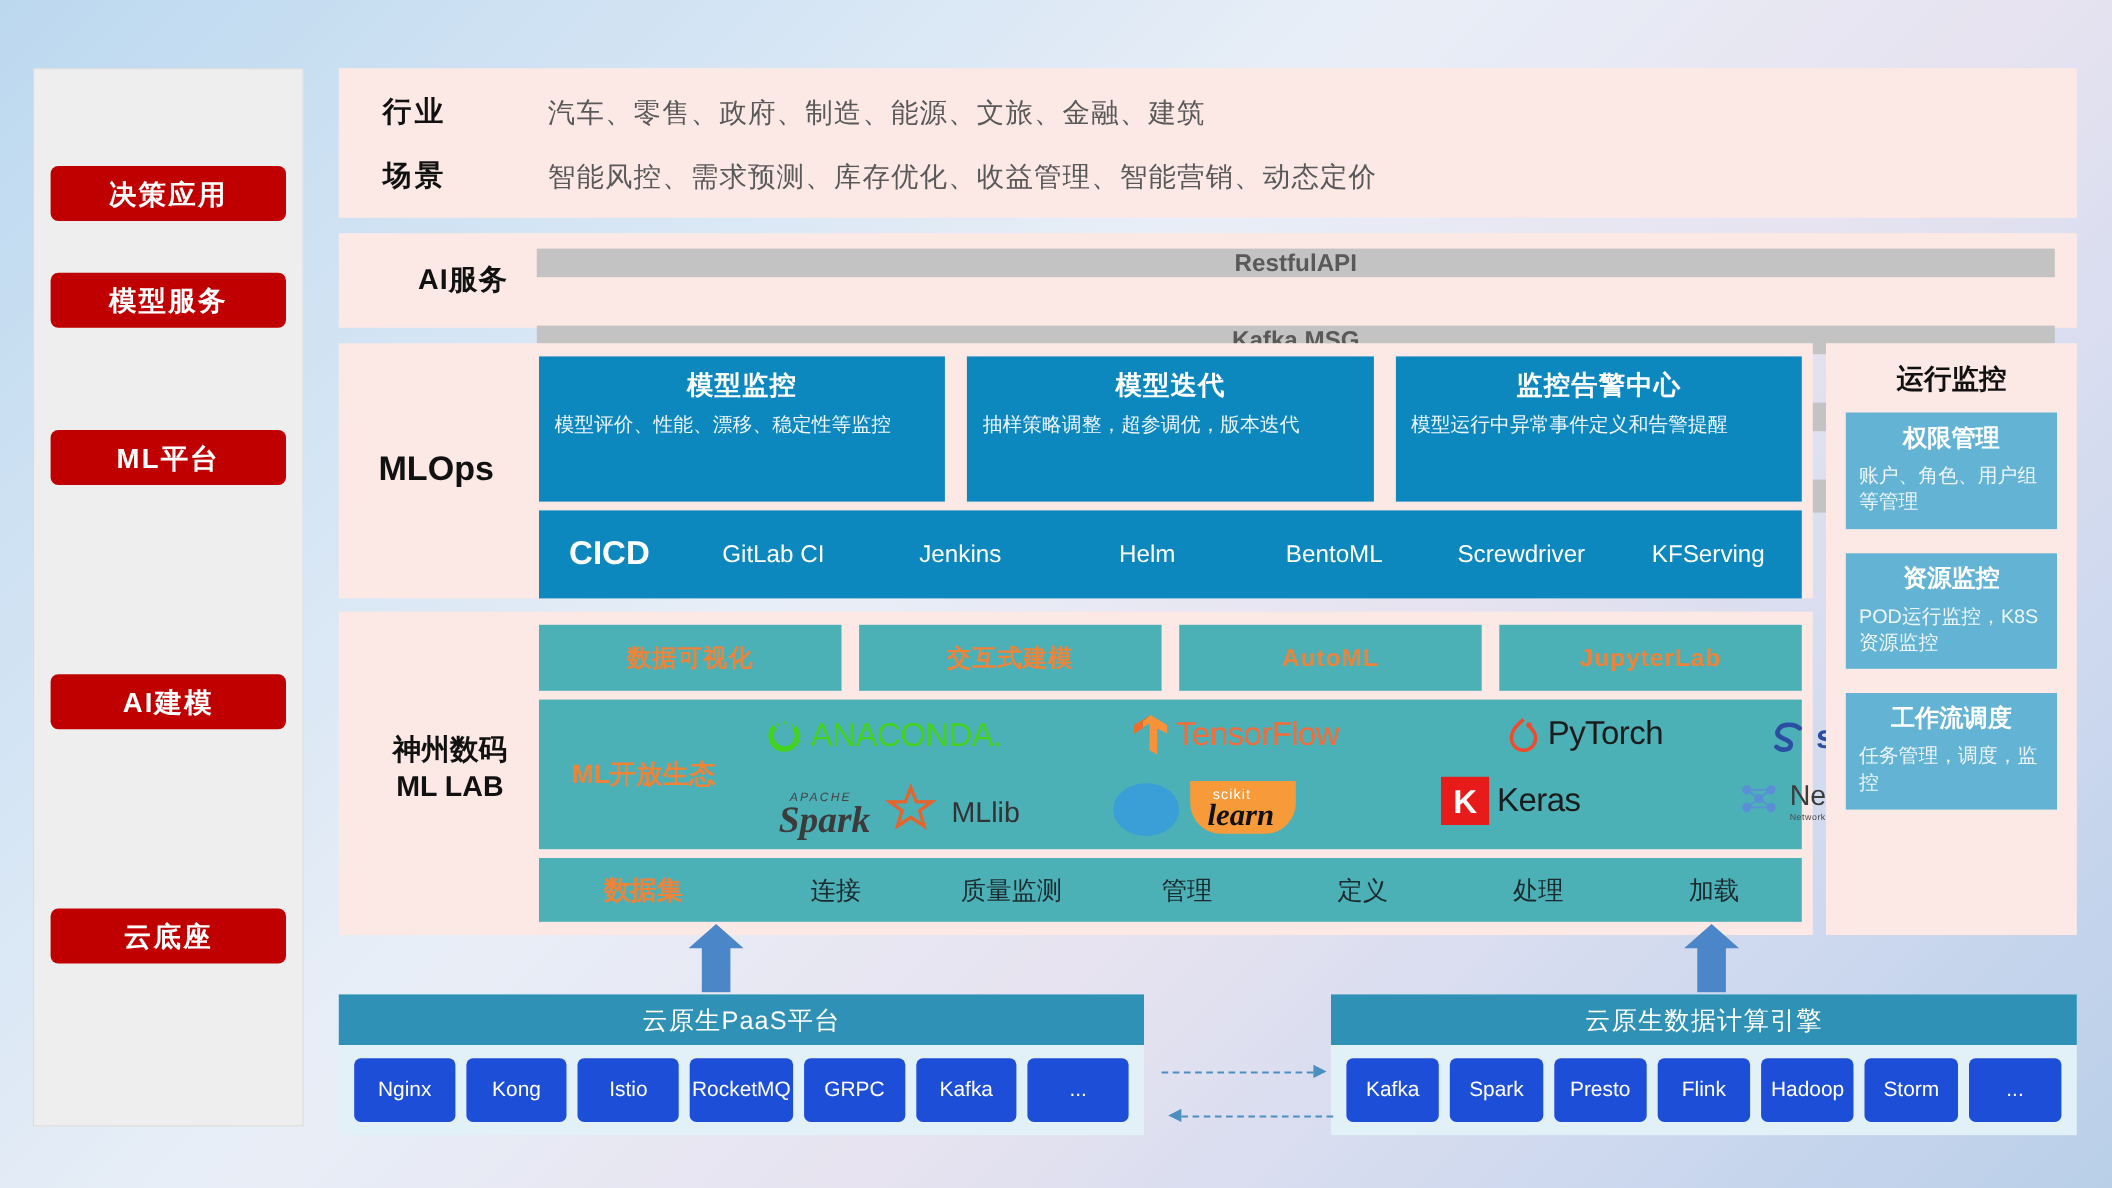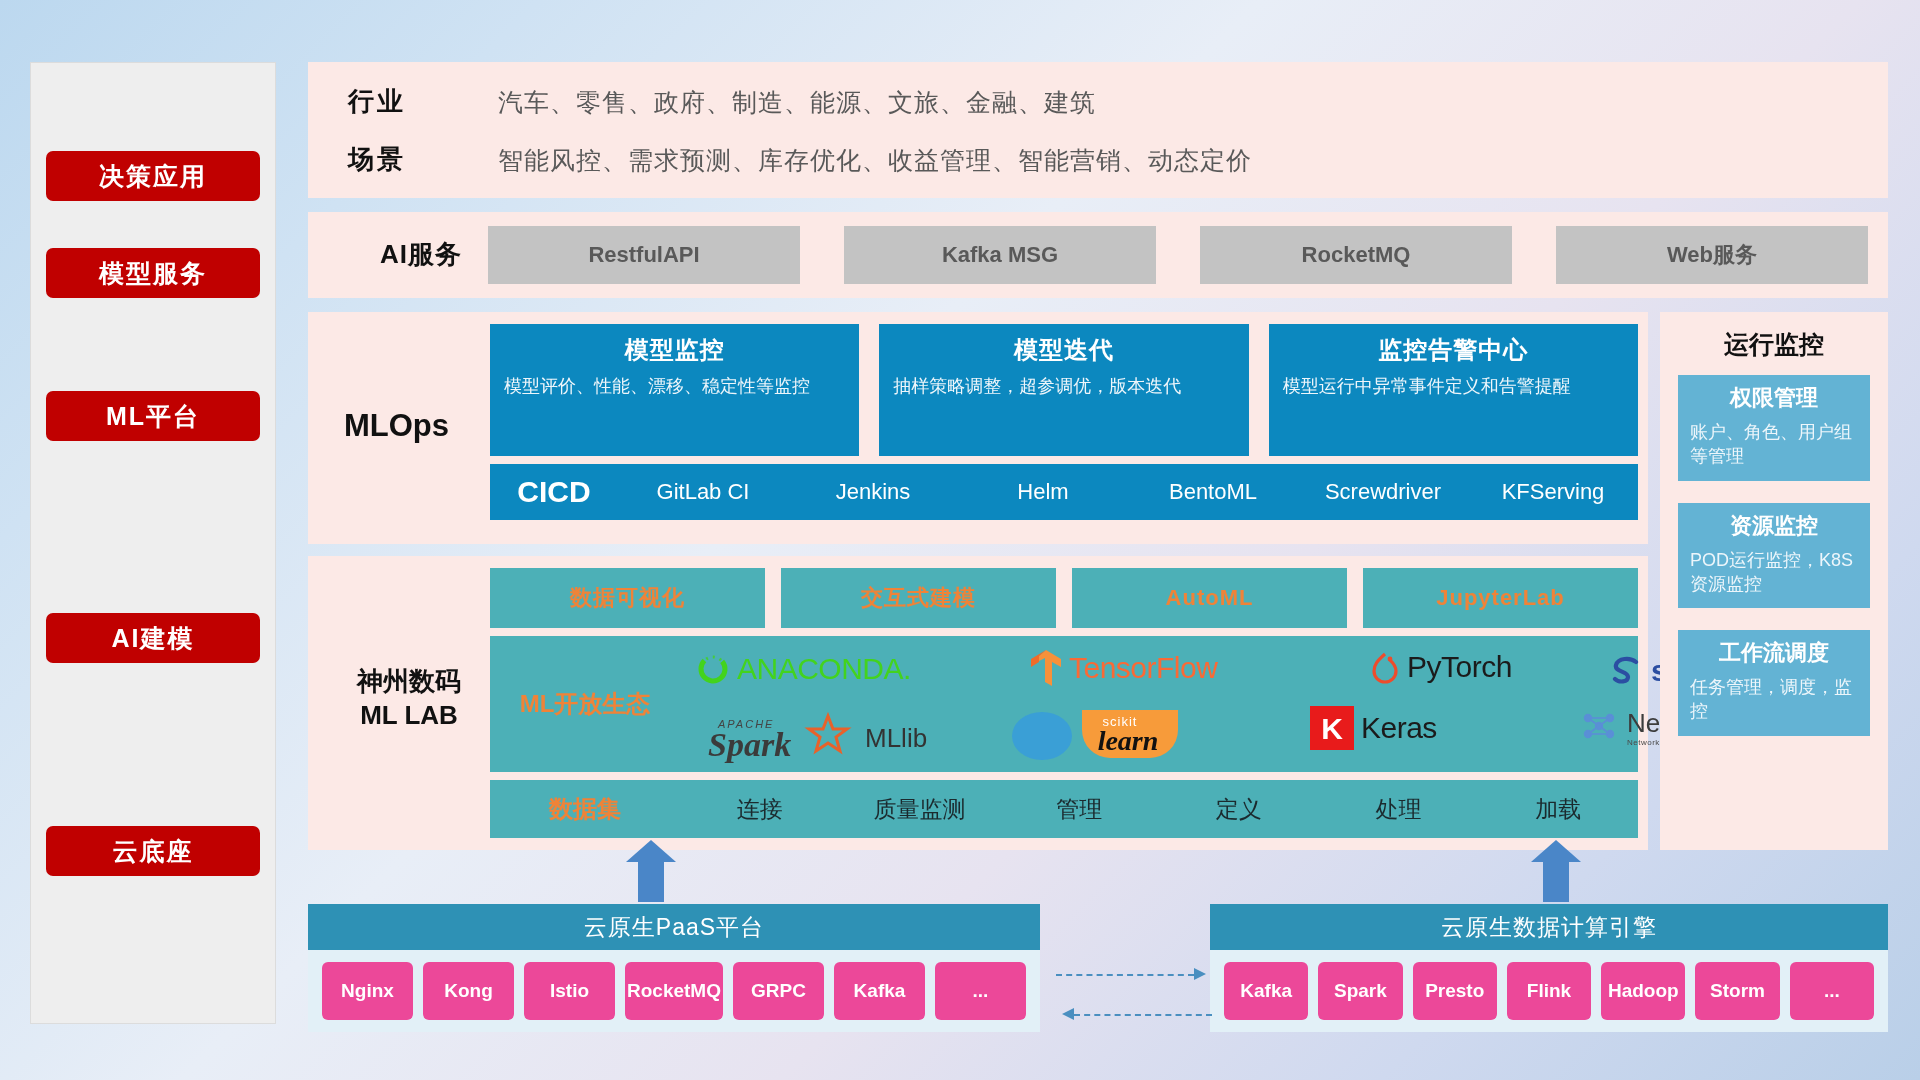--- a/index.html
+++ b/index.html
@@ -36,38 +36,38 @@
     position:absolute;left:190px;width:1360px;
     font-size:25px;color:#595959;letter-spacing:1px;white-space:nowrap;
   }
 
   
   .b2{left:308px;top:212px;width:1580px;height:86px;}
   .b2 .sec-label{
     position:absolute;left:40px;top:25px;
     font-size:26px;font-weight:bold;color:#111;letter-spacing:1px;margin-left:32px;
   }
-  .svc-row{position:absolute;left:180px;top:14px;right:20px;height:58px;display:flex;gap:44px;}
+  .svc-row{position:absolute;left:180px;top:14px;right:20px;height:58px;display:flex;gap:44px;flex-direction:column;}
   .svc{
     flex:1;background:#c3c3c3;display:flex;align-items:center;justify-content:center;
     font-size:22px;font-weight:bold;color:#595959;
   }
 
   
   .b3{left:308px;top:312px;width:1340px;height:232px;}
   .b3 .sec-label{
     position:absolute;left:36px;top:96px;
     font-size:31px;font-weight:bold;color:#111;
   }
   .mlops-top{position:absolute;left:182px;top:12px;right:10px;height:132px;display:flex;gap:20px;}
   .mlops-card{flex:1;background:#0c88bf;color:#fff;padding:10px 14px 0 14px;box-sizing:border-box;}
   .mlops-card h4{margin:0 0 8px 0;font-size:24px;font-weight:bold;text-align:center;letter-spacing:1px;}
   .mlops-card p{margin:0;font-size:18px;line-height:1.35;color:#eef6fb;}
   .cicd{
-    position:absolute;left:182px;top:152px;right:10px;height:56px;
+    position:absolute;left:182px;top:152px;right:10px;height:80px;
     background:#0c88bf;display:flex;align-items:center;overflow:visible;
   }
   .cicd .cicd-title{
     width:128px;text-align:center;color:#fff;font-size:30px;font-weight:bold;flex:none;
   }
   .cicd .tool{
     flex:1;color:#fff;font-size:22px;text-align:center;line-height:1.0;
     overflow-wrap:break-word;word-break:break-all;
   }
 
@@ -111,21 +111,21 @@
   .cloudwrap{position:absolute;left:308px;top:886px;width:1580px;height:150px;}
   .cloudcol{position:absolute;top:18px;background:#e2f0f7;}
   .cloudcol.left{left:0;width:732px;height:128px;}
   .cloudcol.right{left:902px;width:678px;height:128px;}
   .cloudhead{
     height:46px;background:#2e91b5;color:#fff;display:flex;align-items:center;justify-content:center;
     font-size:23px;letter-spacing:1px;text-align:center;
   }
   .cloudpills{display:flex;gap:10px;padding:12px 14px;box-sizing:border-box;height:82px;}
   .pill{
-    flex:1;background:#ec4899;border-radius:6px;color:#fff;font-size:19px;font-weight:bold;
+    flex:1;background:#1d4ed8;border-radius:6px;color:#fff;font-size:19px;font-weight:normal;
     display:flex;align-items:center;justify-content:center;text-align:center;line-height:1.05;padding:0 2px;
     box-sizing:border-box;
   }
   .up{
     position:absolute;width:26px;height:42px;background:#4a86c8;
   }
   .up:before{
     content:"";position:absolute;left:-12px;top:-20px;width:0;height:0;
     border-left:25px solid transparent;border-right:25px solid transparent;border-bottom:22px solid #4a86c8;
   }

